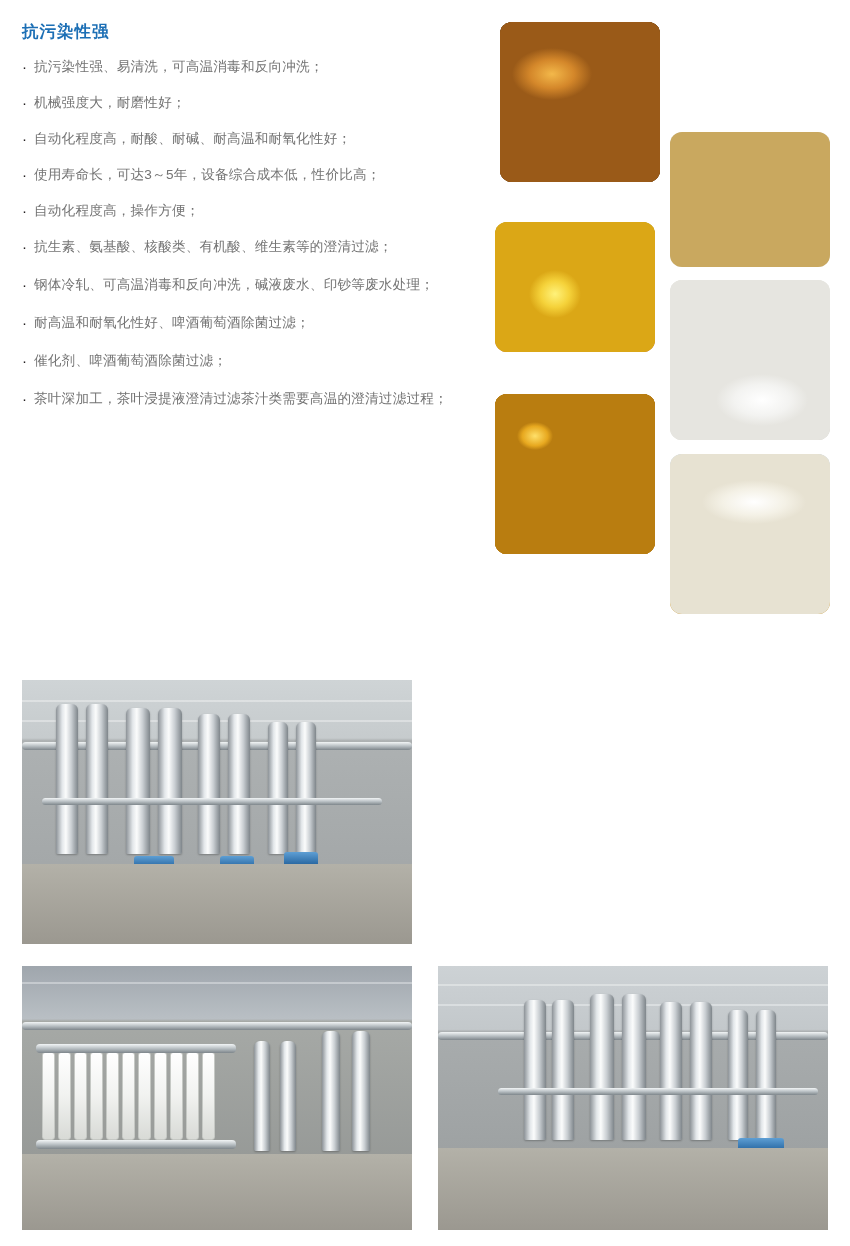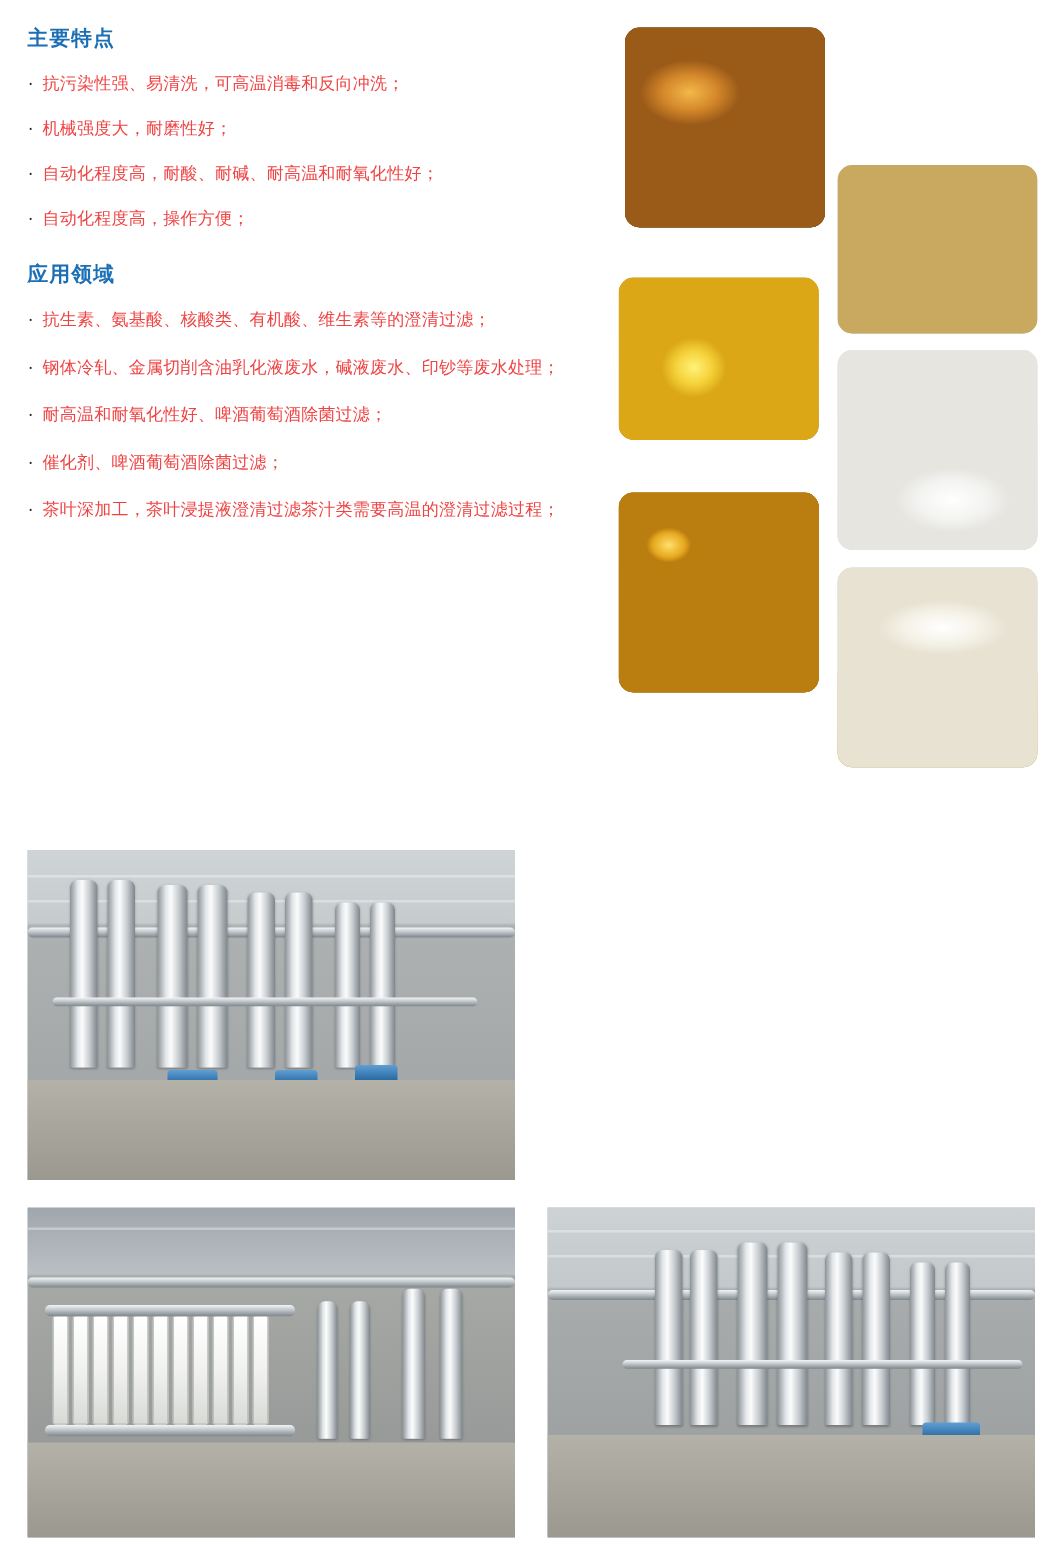--- a/index.html
+++ b/index.html
@@ -36,21 +36,21 @@
   }
   .bullet-list {
     list-style: none;
     margin: 0;
     padding: 0;
   }
   .bullet-list li {
     position: relative;
     font-size: 13.6px;
     line-height: 1.55;
-    color: #ef4444;
+    color: #737373;
     margin-bottom: 15px;
     padding-left: 12px;
     letter-spacing: 0.2px;
   }
   .bullet-list li::before {
     content: "·";
     position: absolute;
     left: 0;
     top: -1px;
     font-size: 15px;
@@ -239,34 +239,34 @@
     font-size: 14px;
     letter-spacing: 1px;
     text-shadow: 0 0 3px rgba(0,0,0,.4);
   }
 </style>
 </head>
 <body>
 
 <div class="text-col">
 
-  <h2 class="section-title">主要特点</h2>
+  <h2 class="section-title">抗污染性强</h2>
 
   <ul class="bullet-list list-features">
     <li>抗污染性强、易清洗，可高温消毒和反向冲洗；</li>
     <li>机械强度大，耐磨性好；</li>
     <li>自动化程度高，耐酸、耐碱、耐高温和耐氧化性好；</li>
+    <li>使用寿命长，可达3～5年，设备综合成本低，性价比高；</li>
     <li>自动化程度高，操作方便；</li>
   </ul>
 
-  <h2 class="section-title second">应用领域</h2>
 
   <ul class="bullet-list list-apps">
     <li>抗生素、氨基酸、核酸类、有机酸、维生素等的澄清过滤；</li>
-    <li>钢体冷轧、金属切削含油乳化液废水，碱液废水、印钞等废水处理；</li>
+    <li>钢体冷轧、可高温消毒和反向冲洗，碱液废水、印钞等废水处理；</li>
     <li>耐高温和耐氧化性好、啤酒葡萄酒除菌过滤；</li>
     <li>催化剂、啤酒葡萄酒除菌过滤；</li>
     <li>茶叶深加工，茶叶浸提液澄清过滤茶汁类需要高温的澄清过滤过程；</li>
   </ul>
 </div>
 
 <div class="collage">
   <div class="ph ph-mushroom">
     <div class="inner"></div>
   </div>

